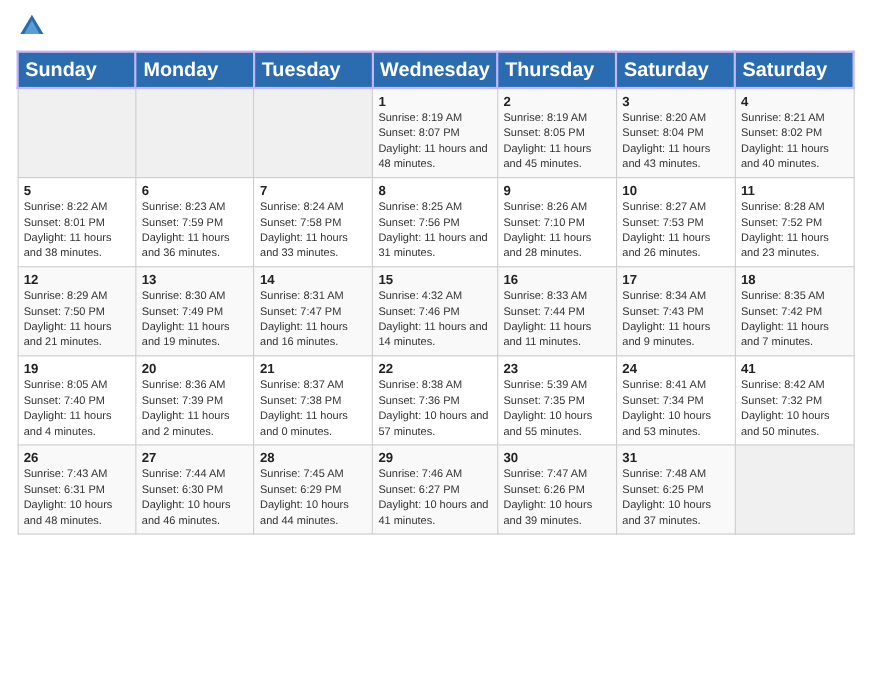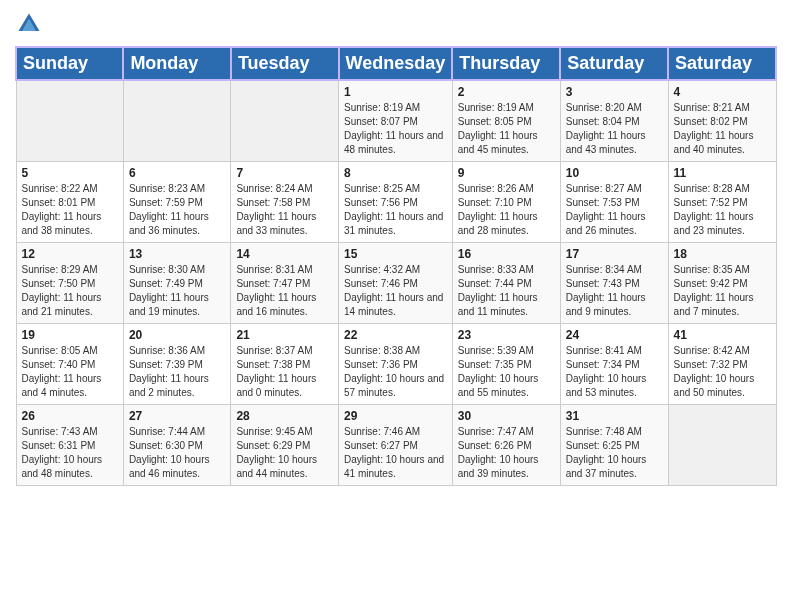--- a/index.html
+++ b/index.html
@@ -243,21 +243,21 @@
           </td>
           <td>
             <span class="day-number">17</span>
             <div class="day-info">Sunrise: 8:34 AM
 Sunset: 7:43 PM
 Daylight: 11 hours and 9 minutes.</div>
           </td>
           <td>
             <span class="day-number">18</span>
             <div class="day-info">Sunrise: 8:35 AM
-Sunset: 9:42 PM
+Sunset: 7:42 PM
 Daylight: 11 hours and 7 minutes.</div>
           </td>
         </tr>
         <tr>
           <td>
             <span class="day-number">19</span>
             <div class="day-info">Sunrise: 8:05 AM
 Sunset: 7:40 PM
 Daylight: 11 hours and 4 minutes.</div>
           </td>
@@ -306,21 +306,21 @@
 Daylight: 10 hours and 48 minutes.</div>
           </td>
           <td>
             <span class="day-number">27</span>
             <div class="day-info">Sunrise: 7:44 AM
 Sunset: 6:30 PM
 Daylight: 10 hours and 46 minutes.</div>
           </td>
           <td>
             <span class="day-number">28</span>
-            <div class="day-info">Sunrise: 9:45 AM
+            <div class="day-info">Sunrise: 7:45 AM
 Sunset: 6:29 PM
 Daylight: 10 hours and 44 minutes.</div>
           </td>
           <td>
             <span class="day-number">29</span>
             <div class="day-info">Sunrise: 7:46 AM
 Sunset: 6:27 PM
 Daylight: 10 hours and 41 minutes.</div>
           </td>
           <td>

